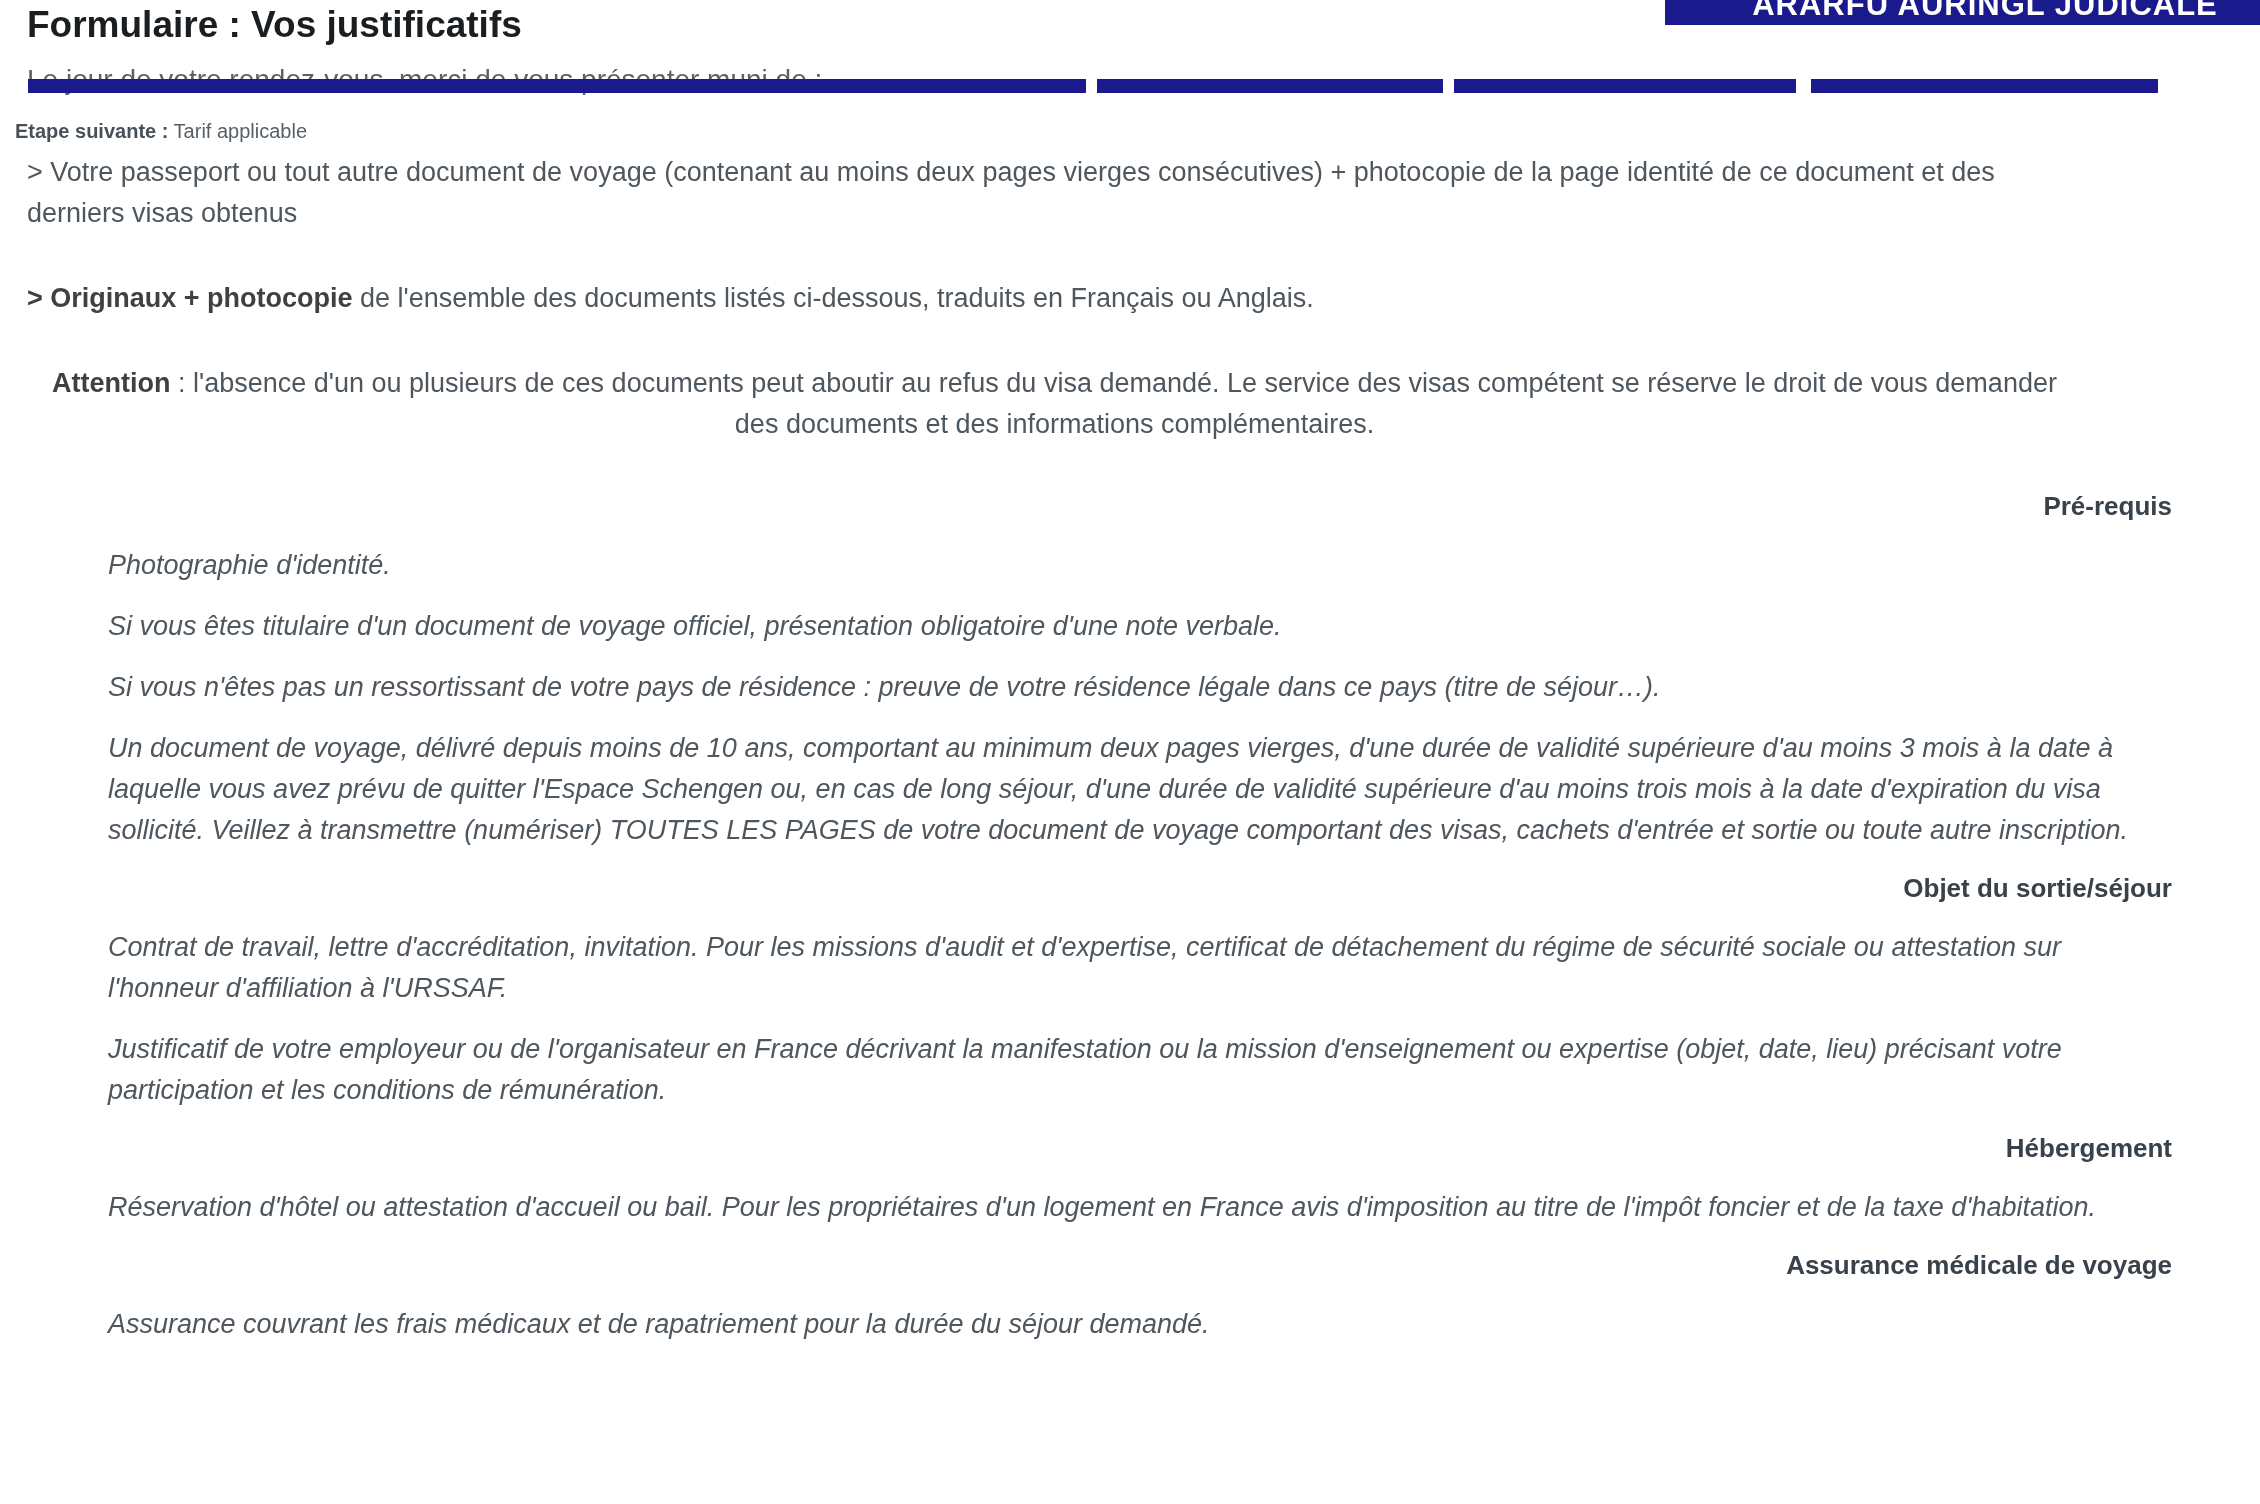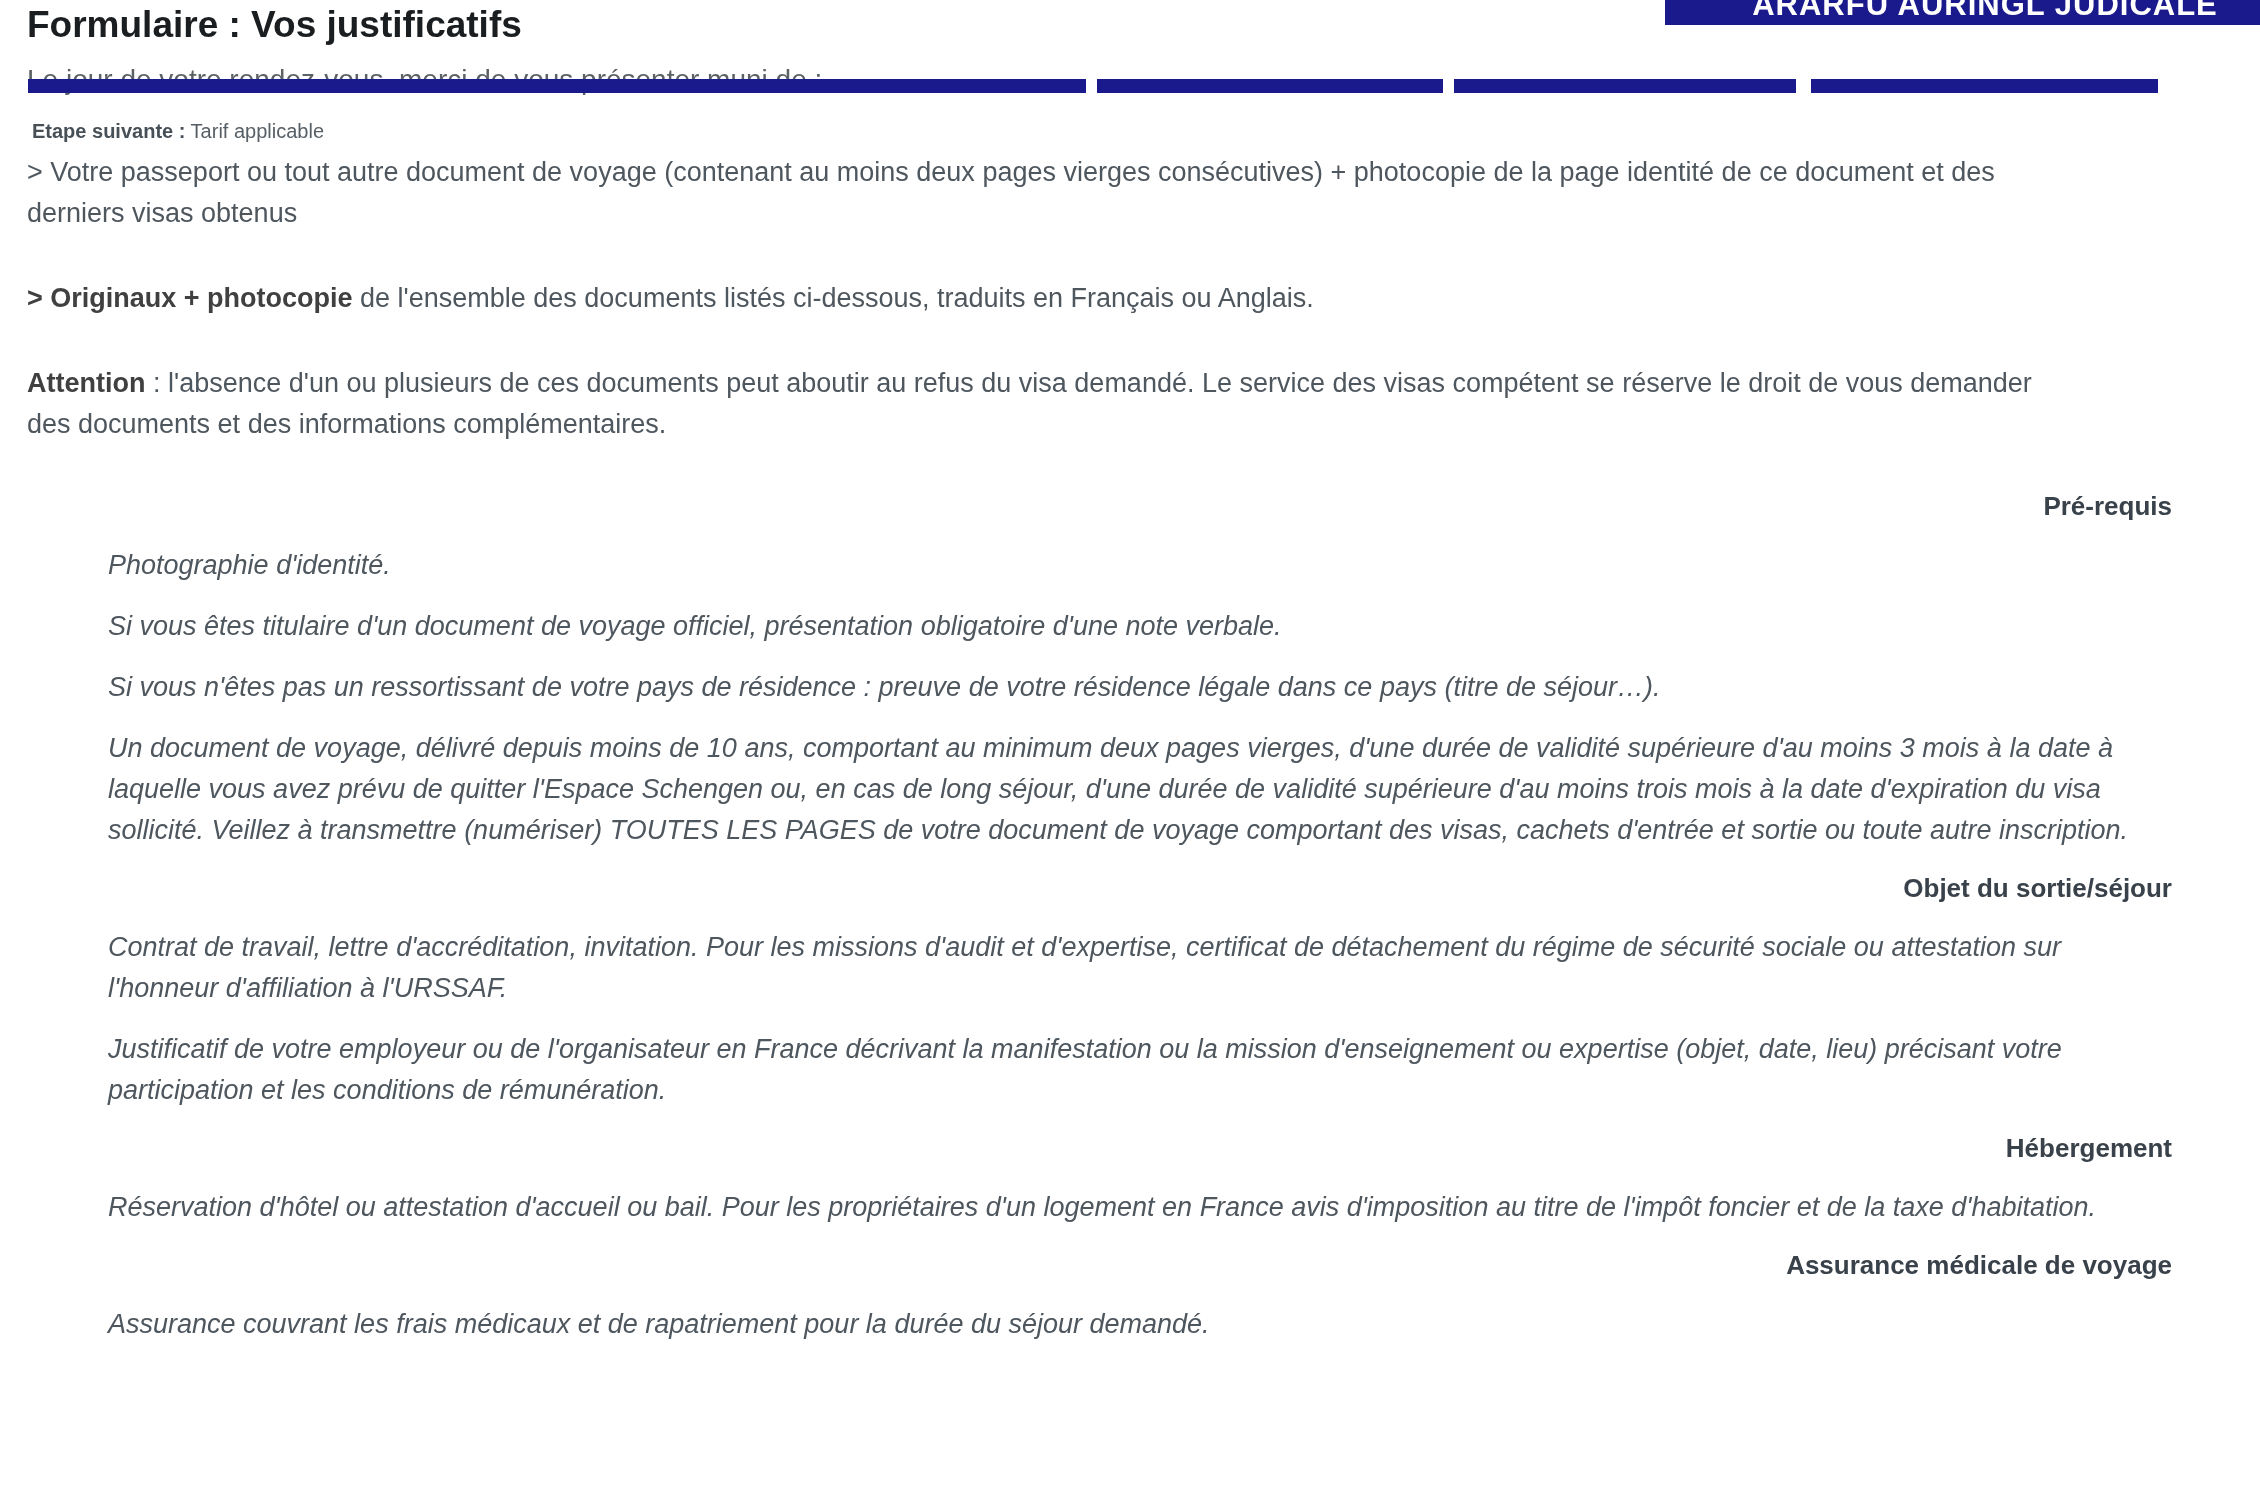--- a/index.html
+++ b/index.html
@@ -46,35 +46,35 @@
     position: absolute; top: 15px; height: 14px;
     background: #1a1a8d;
   }
   .bar1 { left: 1px;    width: 1058px; }
   .bar2 { left: 1070px; width: 346px;  }
   .bar3 { left: 1427px; width: 342px;  }
   .bar4 { left: 1784px; width: 347px;  }
 
   .etape {
     position: absolute;
-    left: 32px; top: 120px;
+    left: 15px; top: 120px;
     font-size: 20px; color: #575f66;
     white-space: nowrap;
   }
   .etape .lbl { font-weight: bold; color: #474f57; }
 
   .content {
     position: absolute;
     left: 27px; top: 140px;
     width: 2145px;
     font-size: 27px; line-height: 41px;
   }
   .para { margin: 12px 0 44px 0; max-width: 2055px; }
   .para .lead { font-weight: bold; color: #404040; }
-  .para.extra-top { margin-top: 16px; }
+  .para.extra-top { margin-top: 16px; text-align: center; }
 
   .section-heading {
     font-size: 26px; line-height: 34px;
     font-weight: bold; color: #39424a;
     margin: 0 0 22px 0;
     text-align: right;
   }
   .item {
     margin: 0 0 20px 81px;
     max-width: 2040px;

